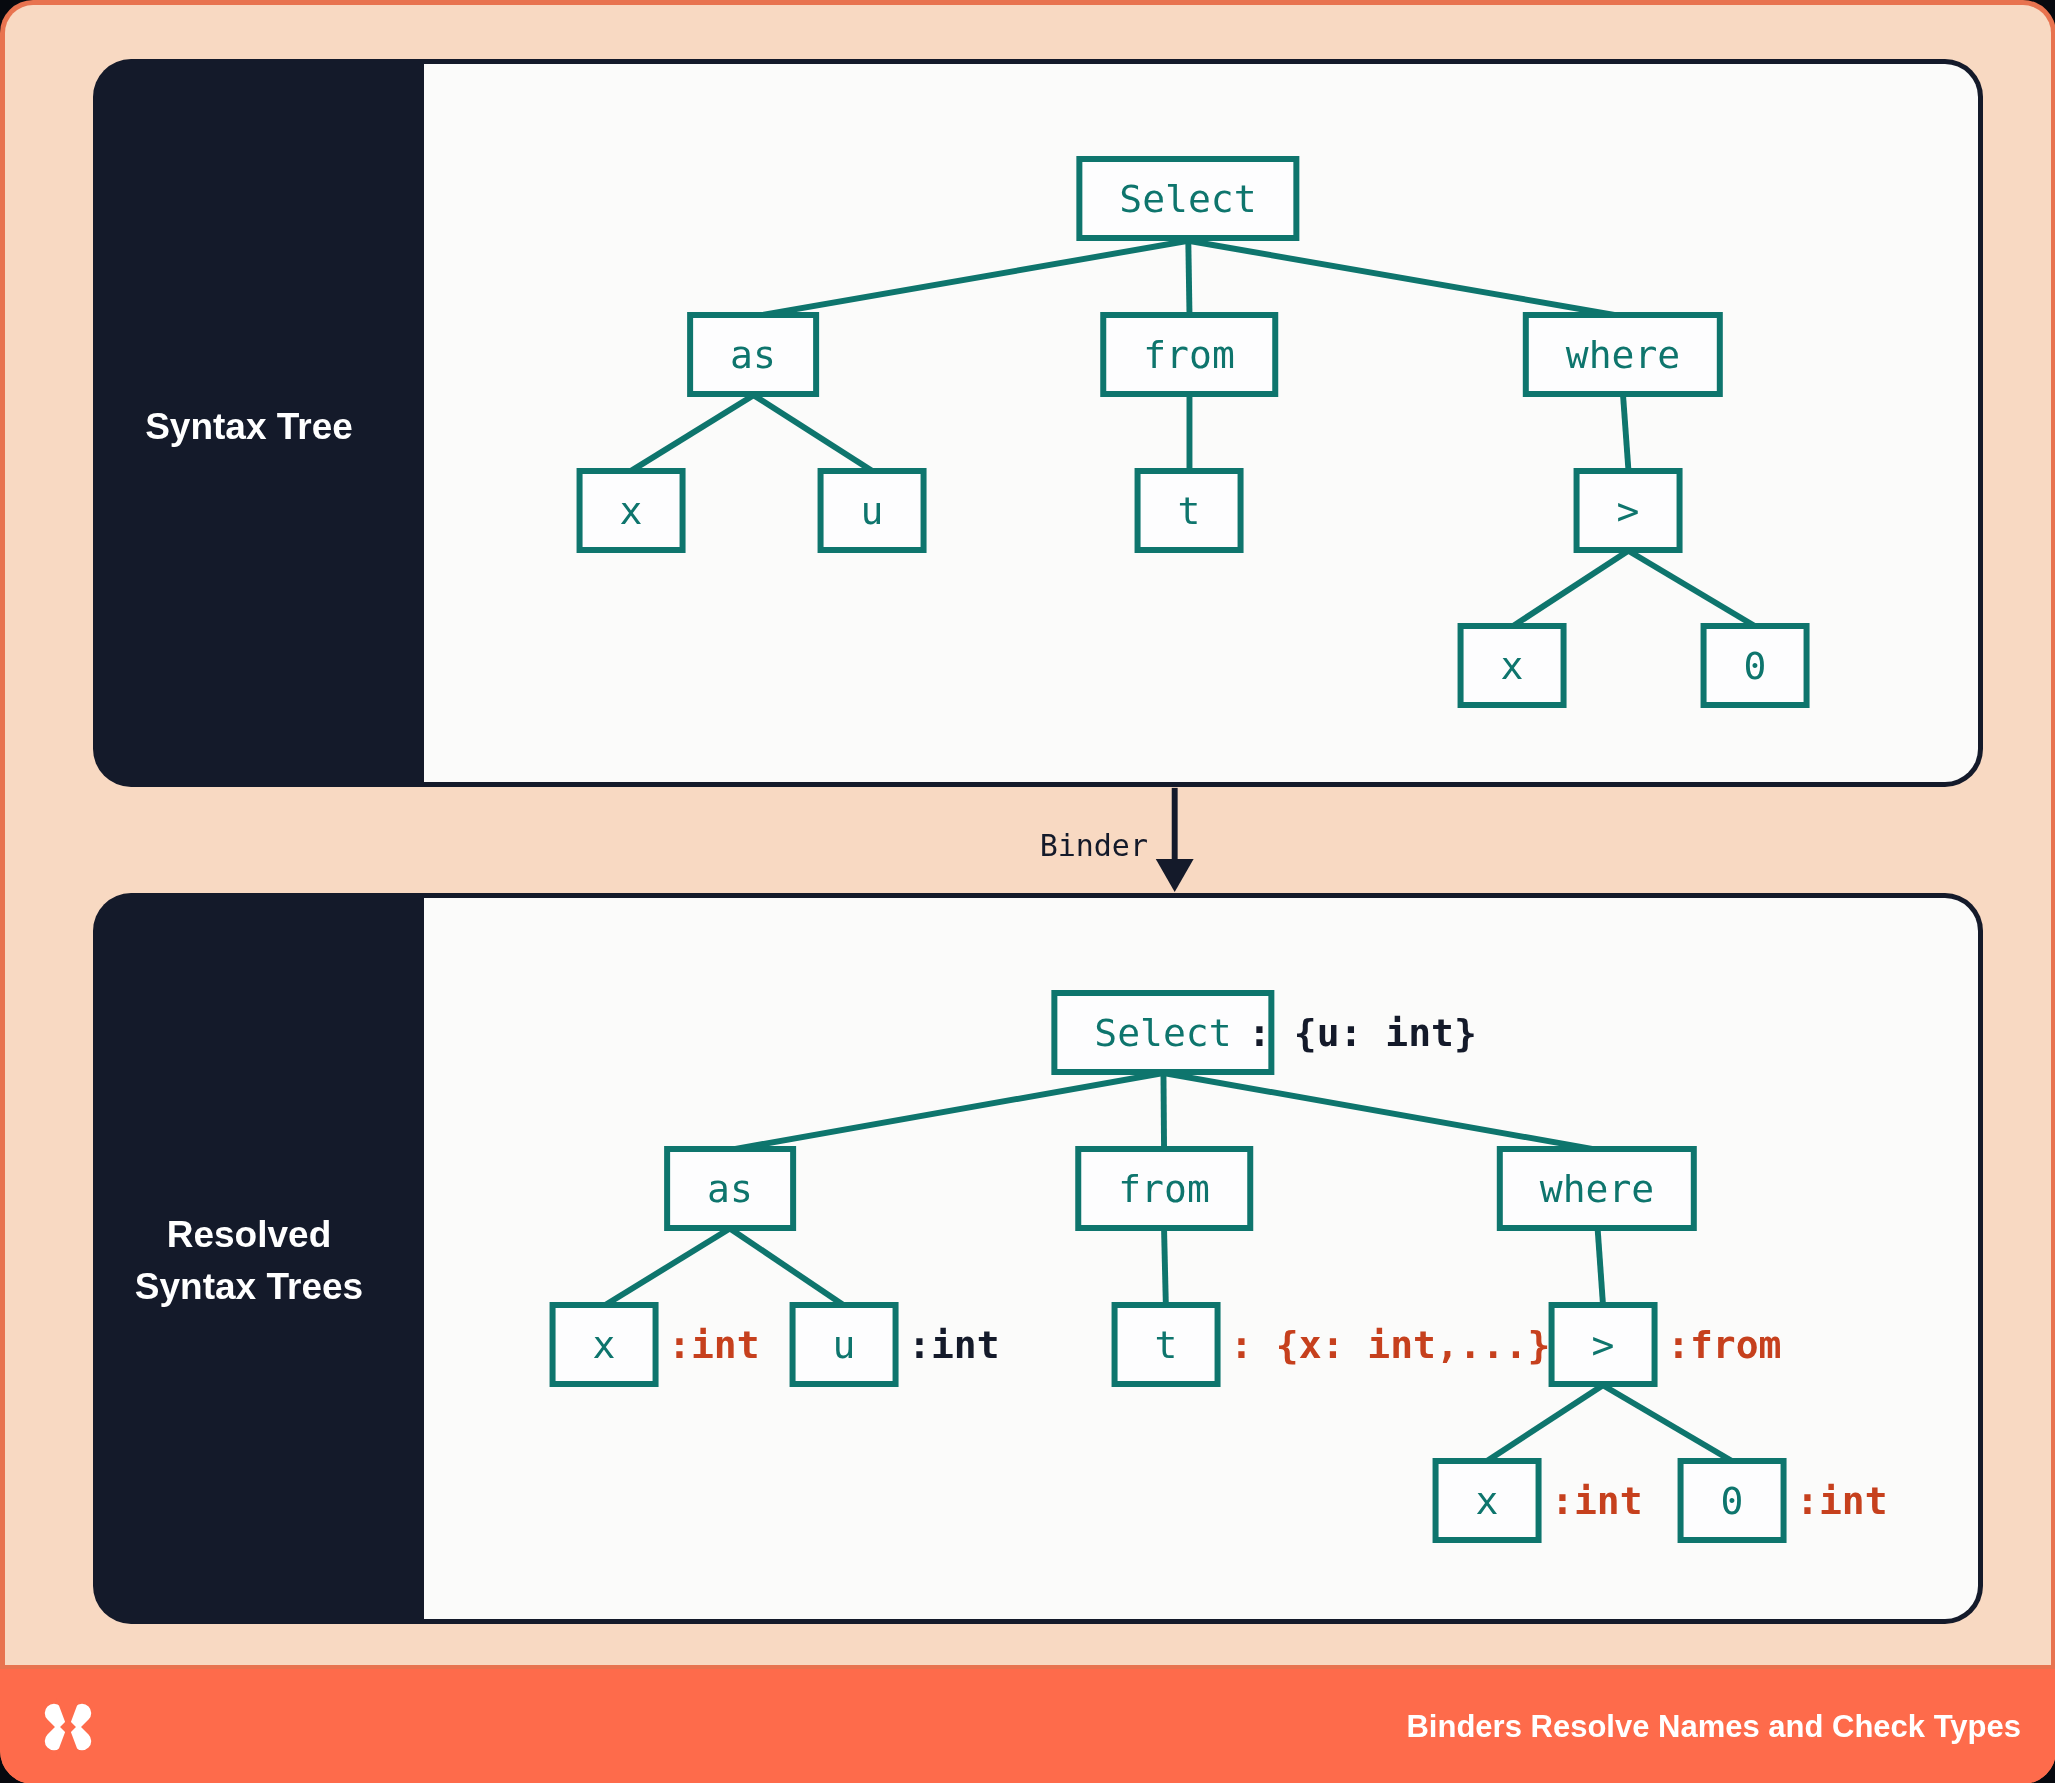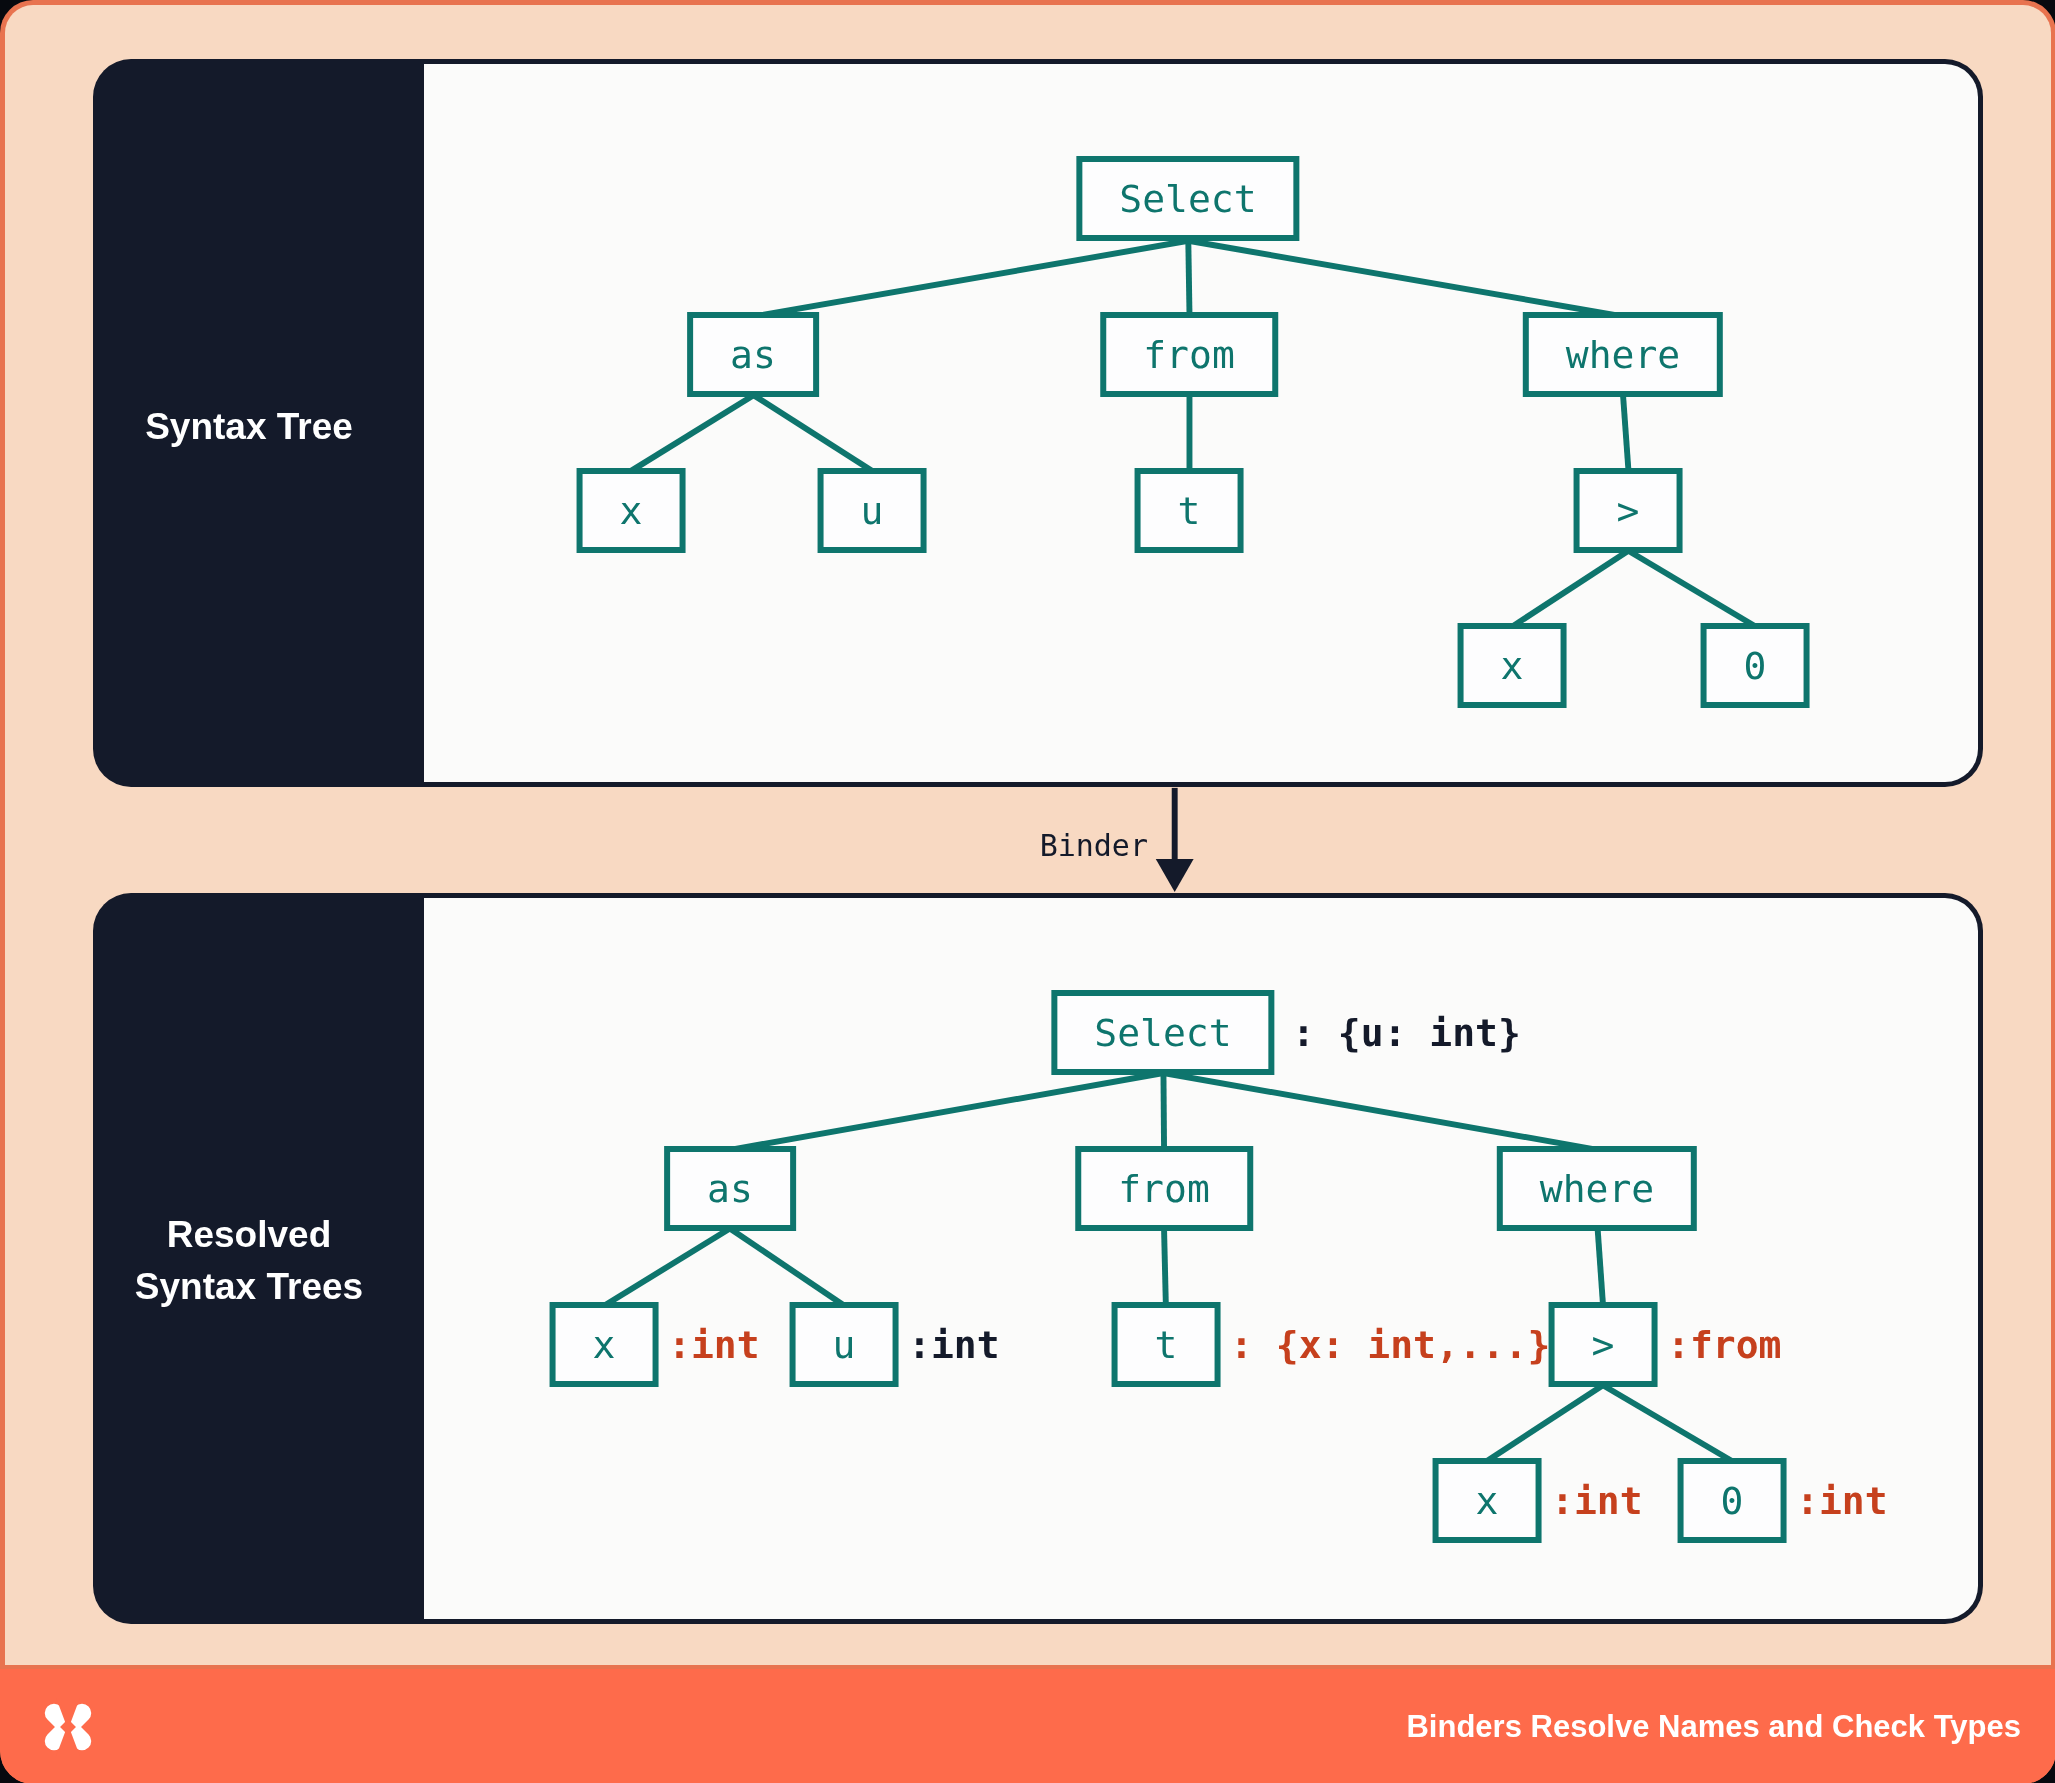--- a/index.html
+++ b/index.html
@@ -92,21 +92,21 @@
   <div class="node" style="left:1189px;top:312px;">from</div>
   <div class="node" style="left:1623px;top:312px;">where</div>
   <div class="node" style="left:631px;top:468px;">x</div>
   <div class="node" style="left:872px;top:468px;">u</div>
   <div class="node" style="left:1189px;top:468px;">t</div>
   <div class="node" style="left:1628px;top:468px;">&gt;</div>
   <div class="node" style="left:1512px;top:623px;">x</div>
   <div class="node" style="left:1755px;top:623px;">0</div>
 
   <div class="node" style="left:1163px;top:990px;">Select</div>
-  <div class="ann ann-navy" style="left:1292px;top:990px;">: {u: int}</div>
+  <div class="ann ann-navy" style="left:1248px;top:990px;">: {u: int}</div>
 
   <div class="node" style="left:730px;top:1146px;">as</div>
   <div class="node" style="left:1164px;top:1146px;">from</div>
   <div class="node" style="left:1597px;top:1146px;">where</div>
 
   <div class="node" style="left:604px;top:1302px;">x</div>
   <div class="ann ann-red" style="left:668px;top:1302px;">:int</div>
 
   <div class="node" style="left:844px;top:1302px;">u</div>
   <div class="ann ann-navy" style="left:908px;top:1302px;">:int</div>

